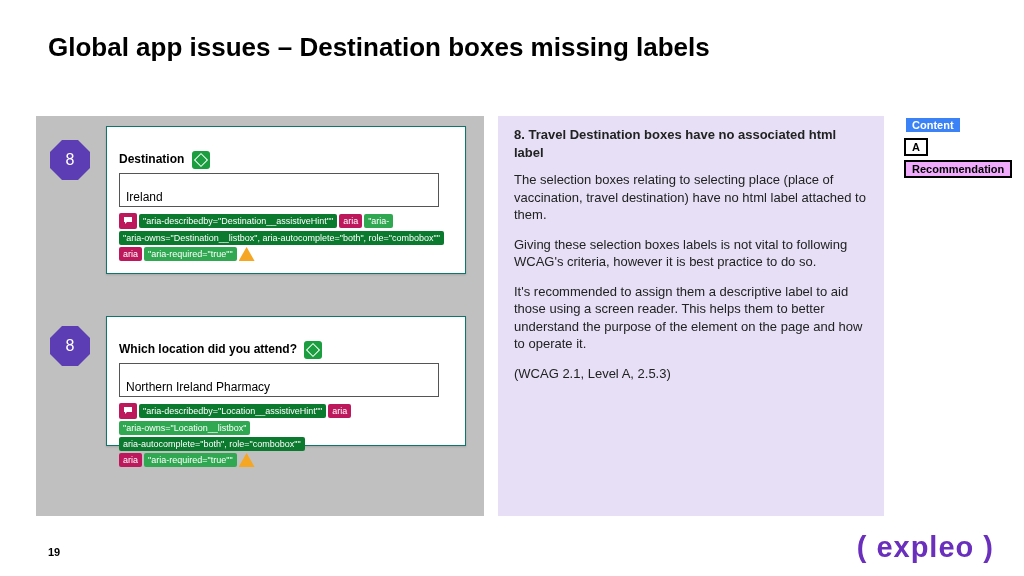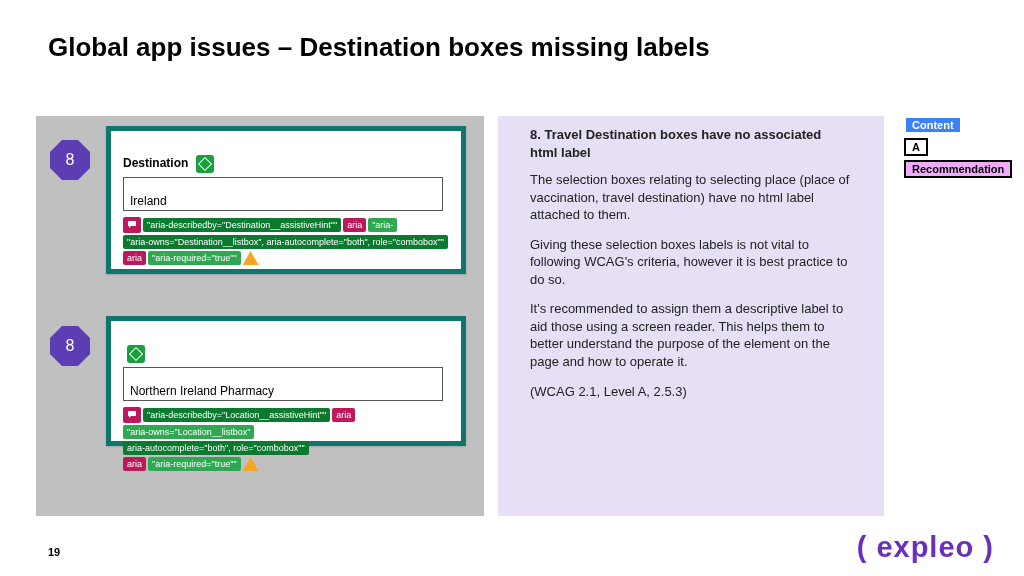--- a/index.html
+++ b/index.html
@@ -1,35 +1,35 @@
 <!DOCTYPE html>
 <html><head>
 <meta charset="utf-8">
 <style>
 html,body{margin:0;padding:0;width:1024px;height:576px;font-family:Verdana,Arial,sans-serif;background:#fff;color:#000}
 .slide{position:relative;width:1024px;height:576px;box-sizing:border-box}
 .title{position:absolute;left:48px;top:32px;width:900px;font-size:26px;font-weight:900;line-height:1.2}
 .left-panel{position:absolute;left:36px;top:116px;width:448px;height:400px;background:#c0c0c0}
-.card{position:absolute;background:#fff;border:5px solid #0f766e;box-shadow:0 1px 2px rgba(0,0,0,.15);padding:6px 8px 6px 12px;box-sizing:border-box}
+.card{position:absolute;background:#fff;border:1px solid #0f766e;box-shadow:0 1px 2px rgba(0,0,0,.15);padding:6px 8px 6px 12px;box-sizing:border-box}
 .card1{left:70px;top:10px;width:360px;height:148px}
 .card2{left:70px;top:200px;width:360px;height:130px}
 .pill{position:absolute;width:40px;height:40px;border-radius:10px;background:#5d3db3;color:#fff;display:flex;align-items:center;justify-content:center;font-size:16px;font-weight:400;transform:rotate(0deg)}
 .pill.oct{clip-path:polygon(30% 0,70% 0,100% 30%,100% 70%,70% 100%,30% 100%,0 70%,0 30%)}
 .lbl{font-size:12px;font-weight:700;margin:18px 0 4px 0}
 .tagicon{display:inline-block;width:18px;height:18px;background:#1a9e3f;border-radius:3px;vertical-align:middle;margin-left:4px;position:relative}
 .tagicon::after{content:"";position:absolute;left:4px;top:4px;width:8px;height:8px;border:1px solid #fff;transform:rotate(45deg)}
 .field{width:320px;height:22px;border:1px solid #555;padding:16px 6px;font-size:12px;box-sizing:border-box;margin-bottom:6px}
 .attrib-row{display:flex;flex-wrap:wrap;gap:2px;margin-top:2px;align-items:center}
 .chip{display:inline-block;font-size:9px;padding:2px 4px;border-radius:2px;color:#fff;white-space:nowrap}
 .chip.green{background:#0b7a2f}
 .chip.greenlt{background:#2fa851}
 .chip.purple{background:#be185d}
 .chip.icon{width:18px;height:16px;padding:0;display:inline-flex;align-items:center;justify-content:center}
 .chip.icon svg{width:12px;height:12px}
-.right-panel{position:absolute;left:498px;top:116px;width:386px;height:400px;background:#e6dff5;padding:10px 32px;box-sizing:border-box;font-size:13px;line-height:1.35;color:#222}
+.right-panel{position:absolute;left:498px;top:116px;width:386px;height:400px;background:#e6dff5;padding:10px 16px;box-sizing:border-box;font-size:13px;line-height:1.35;color:#222}
 .right-panel h3{margin:0 0 10px 0;font-size:13px;font-weight:900}
 .right-panel p{margin:0 0 12px 0}
 .tags{position:absolute;left:904px;top:116px;width:110px;font-size:11px}
 .tags .tag{border:2px solid;display:inline-block;padding:1px 6px;margin-bottom:4px;font-weight:700}
 .tag-content{background:#3b82f6;border-color:#1aa3c9;color:#fff;padding:3px 10px}
 .tag-a{border-color:#5d3db3;color:#000;background:#fff}
 .tag-rec{border-color:#5d3db3;color:#000;background:#f0abfc}
 .pagenum{position:absolute;left:48px;bottom:18px;font-size:11px;font-weight:700}
 .logo{position:absolute;right:30px;bottom:12px;font-size:29px;font-weight:700;color:#6b2fbd;font-family:Arial,sans-serif;letter-spacing:1px}
 .logo .br{font-weight:900}
@@ -61,21 +61,21 @@
       </div>
       <div class="attrib-row">
         <span class="chip purple">aria</span>
         <span class="chip greenlt">"aria-required="true""</span>
         <span class="warn"></span>
       </div>
     </div>
 
     <div class="pill oct" style="left:14px;top:210px">8</div>
     <div class="card card2">
-      <div class="lbl"> <span class="tagicon"></span></div>
+      <div class="lbl"><span>Which location did you attend?</span> <span class="tagicon"></span></div>
       <div class="field">Northern Ireland Pharmacy</div>
       <div class="attrib-row">
         <span class="chip purple icon">
             <svg viewBox="0 0 24 24" fill="#fff">
               <path d="M4 4h16v10H10l-4 4V14H4z"></path>
             </svg>
           </span>
         <span class="chip green">"aria-describedby="Location__assistiveHint""</span>
         <span class="chip purple">aria</span>
         <span class="chip greenlt">"aria-owns="Location__listbox"</span>

